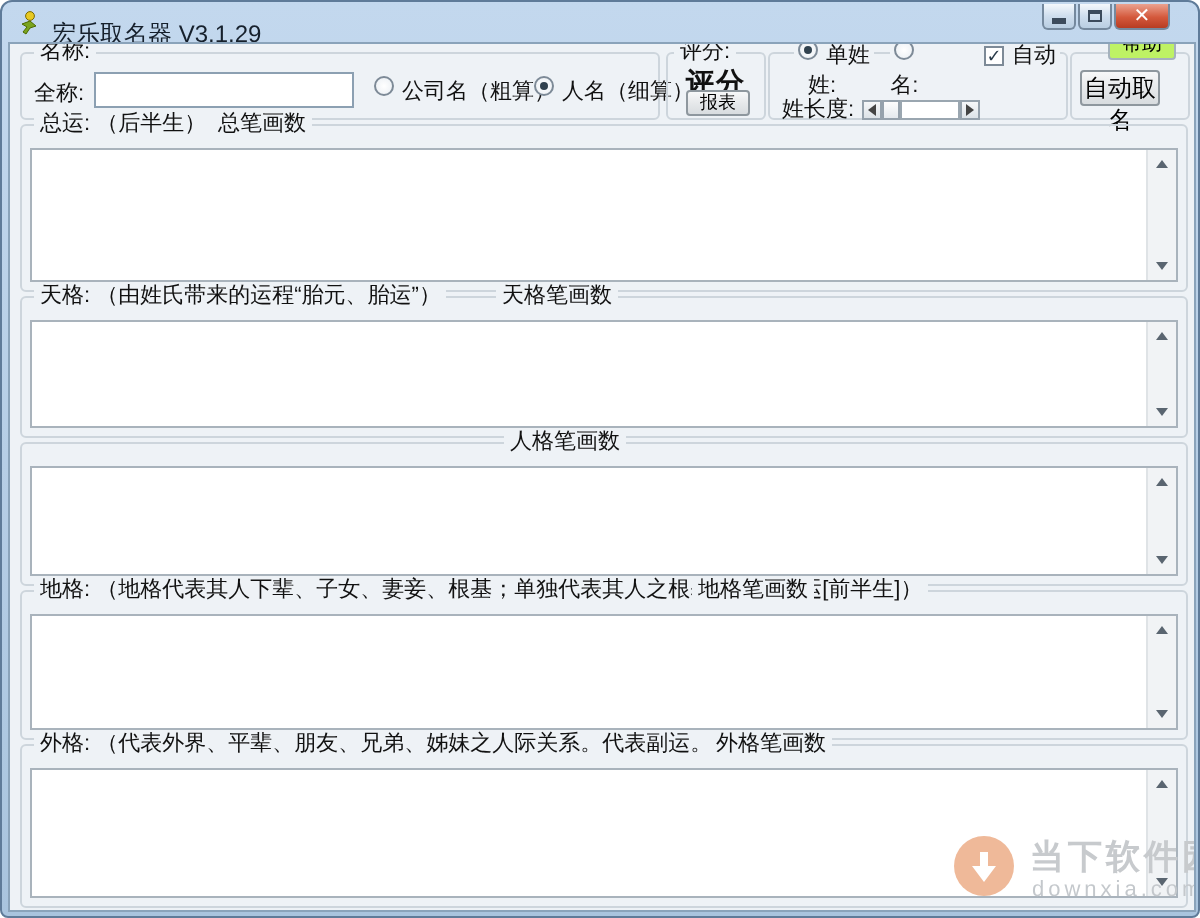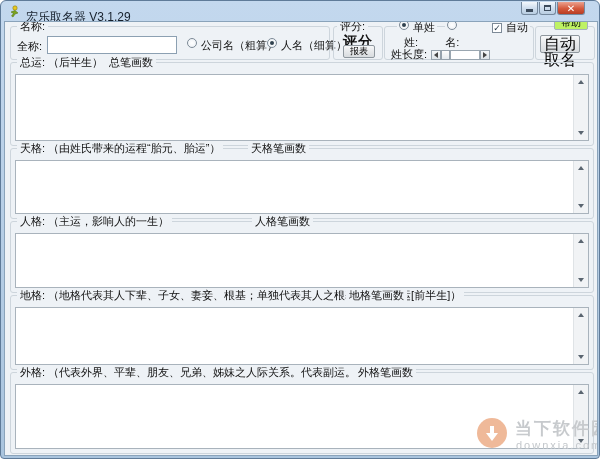--- a/index.html
+++ b/index.html
@@ -65,21 +65,21 @@
     background:linear-gradient(#f5f7f9,#dde3e8); display:flex; align-items:center; justify-content:center; }
   .tri-l { width:0; height:0; border-top:3px solid transparent; border-bottom:3px solid transparent; border-right:4px solid #444; }
   .tri-r { width:0; height:0; border-top:3px solid transparent; border-bottom:3px solid transparent; border-left:4px solid #444; }
   .sl-thumb { width:9px; height:10px; border:1px solid #95a1ac; background:linear-gradient(#fdfdfd,#e4e9ee); }
   .sl-track { width:30px; height:10px; border:1px solid #9aa6b0; background:#fff; }
 
   .gb-help { left:530px; top:4px; width:60px; height:34px; }
   .help-btn { position:absolute; top:-11px; right:6px; width:34px; height:14px;
     font-size:10px; line-height:12px; background:#bef264; border:1px solid #a5b2bd; border-radius:2px; }
   .auto-btn { position:absolute; left:4px; top:8px; width:40px; height:18px;
-    font-size:16px; line-height:16px; }
+    font-size:12px; line-height:16px; }
 
   
   .section { left:5px; width:584px; }
   .sec-stroke { position:absolute; top:-7px; background:#eef2f6; padding:0 3px; white-space:nowrap; line-height:12px; }
   .textbox { position:absolute; left:4px; right:4px; top:11px; bottom:4px;
     background:#fff; border:1px solid #a9b3bc; }
   .vscroll { position:absolute; top:0; right:0; bottom:0; width:15px;
     background:#f1f3f5; border-left:1px solid #dfe3e6; }
   .sb { position:absolute; left:0; right:0; height:14px; display:flex; align-items:center; justify-content:center; }
   .sb.up { top:0; } .sb.down { bottom:0; }
@@ -206,21 +206,20 @@
               <span class="tri-up"></span>
             </div>
           <div class="sb down">
               <span class="tri-down"></span>
             </div>
         </div>
       </div>
     </div>
 
     <div class="groupbox section" style="top:199px; height:72px;">
-      <span class="gb-caption" style="left:6px;">人格: （主运，影响人的一生）</span>
       <span class="sec-stroke" style="left:241px;">人格笔画数</span>
       <div class="textbox">
         <span></span>
         <div class="vscroll">
           <div class="sb up">
               <span class="tri-up"></span>
             </div>
           <div class="sb down">
               <span class="tri-down"></span>
             </div>

